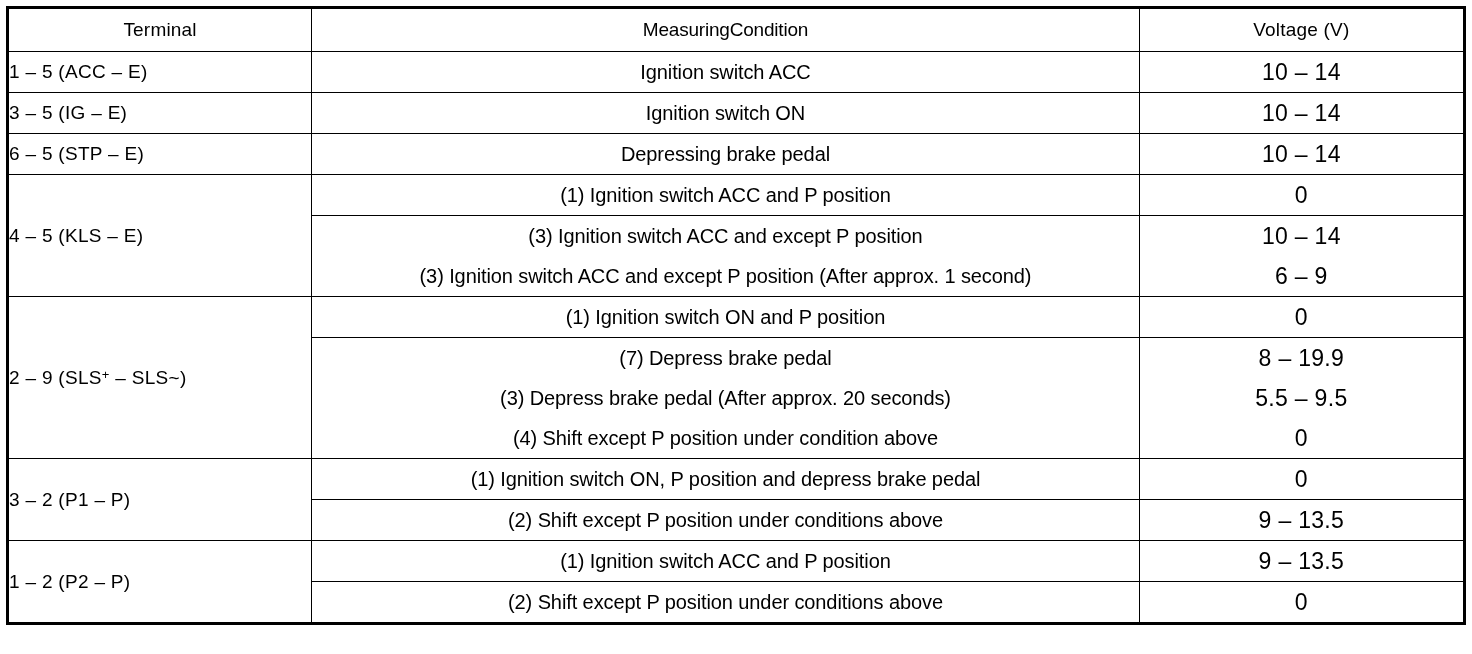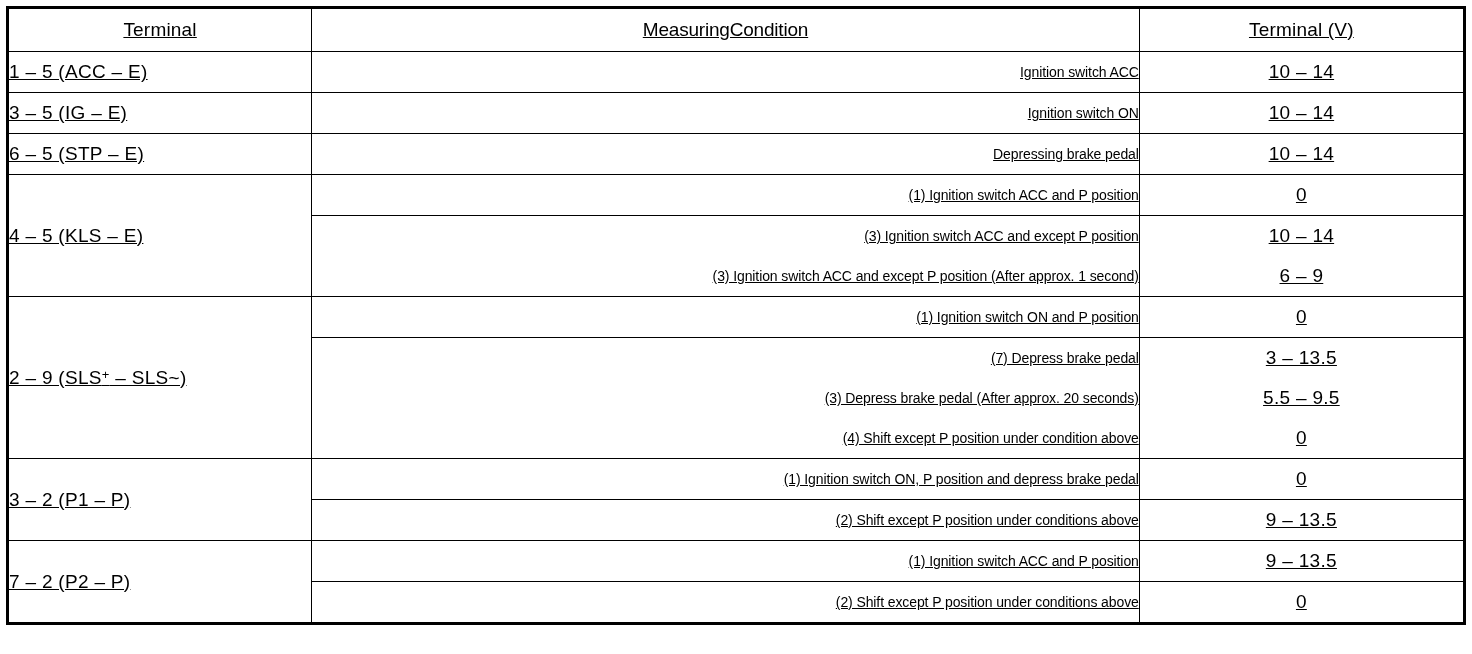--- a/index.html
+++ b/index.html
@@ -23,21 +23,20 @@
   }
 
   table.spec {
     position: absolute;
     left: 6px;
     top: 6px;
     width: 1460px;
     border-collapse: collapse;
     table-layout: fixed;
     background: #0f766e;
-    text-decoration: underline;
   }
 
   table.spec td, table.spec th {
     border: 1px solid #000000;
     padding: 0;
     font-weight: normal;
     vertical-align: middle;
     background: #ffffff;
   }
 
@@ -66,31 +65,31 @@
     letter-spacing: 0.3px;
     white-space: nowrap;
   }
   .term sup {
     font-size: 13px;
     vertical-align: 5px;
   }
 
   
   .cond {
-    text-align: right;
-    font-size: 14px;
+    text-align: center;
+    font-size: 20px;
     padding-left: 12px;
     letter-spacing: -0.1px;
     white-space: nowrap;
   }
 
   
   .volt {
     text-align: center;
-    font-size: 19px;
+    font-size: 23px;
     letter-spacing: 0.3px;
     white-space: nowrap;
   }
 
   
   .r-simple td { height: 40px; }
 
   
   .r-grp td { height: 40px; margin-top: 24px; }
 
@@ -111,21 +110,21 @@
     <colgroup>
       <col class="c-term">
       <col class="c-cond">
       <col class="c-volt">
     </colgroup>
 
     <thead>
       <tr class="hdr">
         <td>Terminal</td>
         <td class="cond-hdr">MeasuringCondition</td>
-        <td>Terminal (V)</td>
+        <td>Voltage (V)</td>
       </tr>
     </thead>
 
     <tbody>
 
       <tr class="r-simple">
         <td class="term">1 – 5 (ACC – E)</td>
         <td class="cond">Ignition switch ACC</td>
         <td class="volt">10 – 14</td>
       </tr>
@@ -156,21 +155,21 @@
         <td class="volt inner-none">6 – 9</td>
       </tr>
 
       <tr class="r-grp grp-top">
         <td class="term" rowspan="4"><span class="nowrap">2 – 9 (SLS</span><sup>+</sup><span class="nowrap"> – SLS~)</span></td>
         <td class="cond">(1) Ignition switch ON and P position</td>
         <td class="volt">0</td>
       </tr>
       <tr class="r-grp">
         <td class="cond inner-none">(7) Depress brake pedal</td>
-        <td class="volt inner-none">3 – 13.5</td>
+        <td class="volt inner-none">8 – 19.9</td>
       </tr>
       <tr class="r-grp">
         <td class="cond inner-none">(3) Depress brake pedal (After approx. 20 seconds)</td>
         <td class="volt inner-none">5.5 – 9.5</td>
       </tr>
       <tr class="r-grp">
         <td class="cond inner-none">(4) Shift except P position under condition above</td>
         <td class="volt inner-none">0</td>
       </tr>
 
@@ -178,21 +177,21 @@
         <td class="term" rowspan="2">3 – 2 (P1 – P)</td>
         <td class="cond">(1) Ignition switch ON, P position and depress brake pedal</td>
         <td class="volt">0</td>
       </tr>
       <tr class="r-grp">
         <td class="cond inner-none">(2) Shift except P position under conditions above</td>
         <td class="volt inner-none">9 – 13.5</td>
       </tr>
 
       <tr class="r-grp grp-top">
-        <td class="term" rowspan="2">7 – 2 (P2 – P)</td>
+        <td class="term" rowspan="2">1 – 2 (P2 – P)</td>
         <td class="cond">(1) Ignition switch ACC and P position</td>
         <td class="volt">9 – 13.5</td>
       </tr>
       <tr class="r-grp">
         <td class="cond inner-none">(2) Shift except P position under conditions above</td>
         <td class="volt inner-none">0</td>
       </tr>
     </tbody>
   </table>
 

